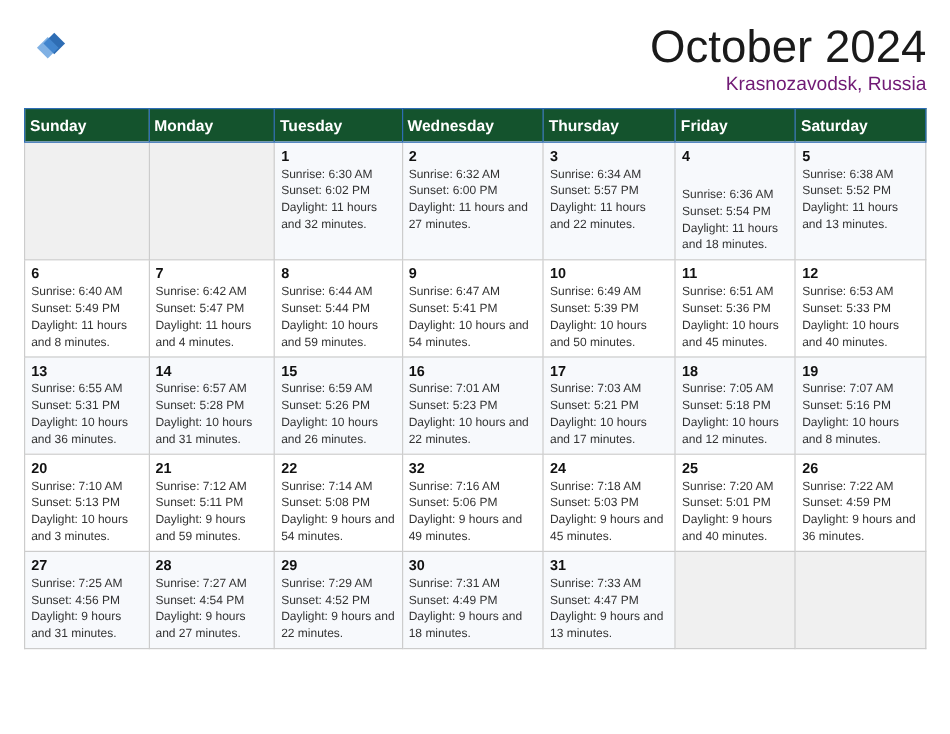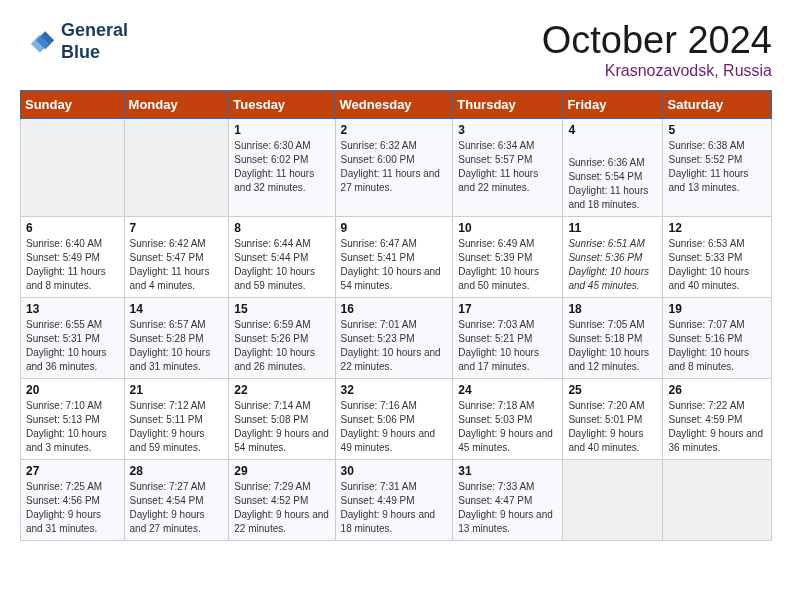--- a/index.html
+++ b/index.html
@@ -43,21 +43,21 @@
     .location {
       font-size: 16px;
       color: #701a75;
     }
     table {
       width: 100%;
       border-collapse: collapse;
       font-size: 11px;
     }
     thead tr th {
-      background-color: #c2410c;
+      background-color: #14532d;
       color: #fff;
       padding: 6px 4px;
       text-align: left;
       font-size: 13px;
       font-weight: bold;
       border: 1px solid #2e6db4;
     }
     tbody tr td {
       border: 1px solid #ccc;
       vertical-align: top;
@@ -90,24 +90,20 @@
   </style>
 </head>
 <body>
 
 <div class="header">
   <div class="logo">
     <svg class="logo-icon" viewBox="0 0 40 40">
       <polygon points="28,8 38,18 28,28 18,18" fill="#2e6db4"></polygon>
       <polygon points="22,12 32,22 22,32 12,22" fill="#4a90d9" opacity="0.7"></polygon>
     </svg>
-    <div class="logo-text">
-      <div>General</div>
-      <div>Blue</div>
-    </div>
   </div>
   <div class="title-block">
     <div class="month-title">October 2024</div>
     <div class="location">Krasnozavodsk, Russia</div>
   </div>
 </div>
 
 <table>
   <thead>
     <tr>
@@ -181,21 +177,21 @@
 Daylight: 10 hours and 54 minutes.</div>
         </td>
         <td>
           <span class="day-num">10</span>
           <div class="day-info" style="white-space: pre-line;">Sunrise: 6:49 AM
 Sunset: 5:39 PM
 Daylight: 10 hours and 50 minutes.</div>
         </td>
         <td>
           <span class="day-num">11</span>
-          <div class="day-info" style="white-space: pre-line; font-style: italic;">Sunrise: 6:51 AM
+          <div class="day-info" style="white-space: pre-line;">Sunrise: 6:51 AM
 Sunset: 5:36 PM
 Daylight: 10 hours and 45 minutes.</div>
         </td>
         <td>
           <span class="day-num">12</span>
           <div class="day-info" style="white-space: pre-line;">Sunrise: 6:53 AM
 Sunset: 5:33 PM
 Daylight: 10 hours and 40 minutes.</div>
         </td>
       </tr>

